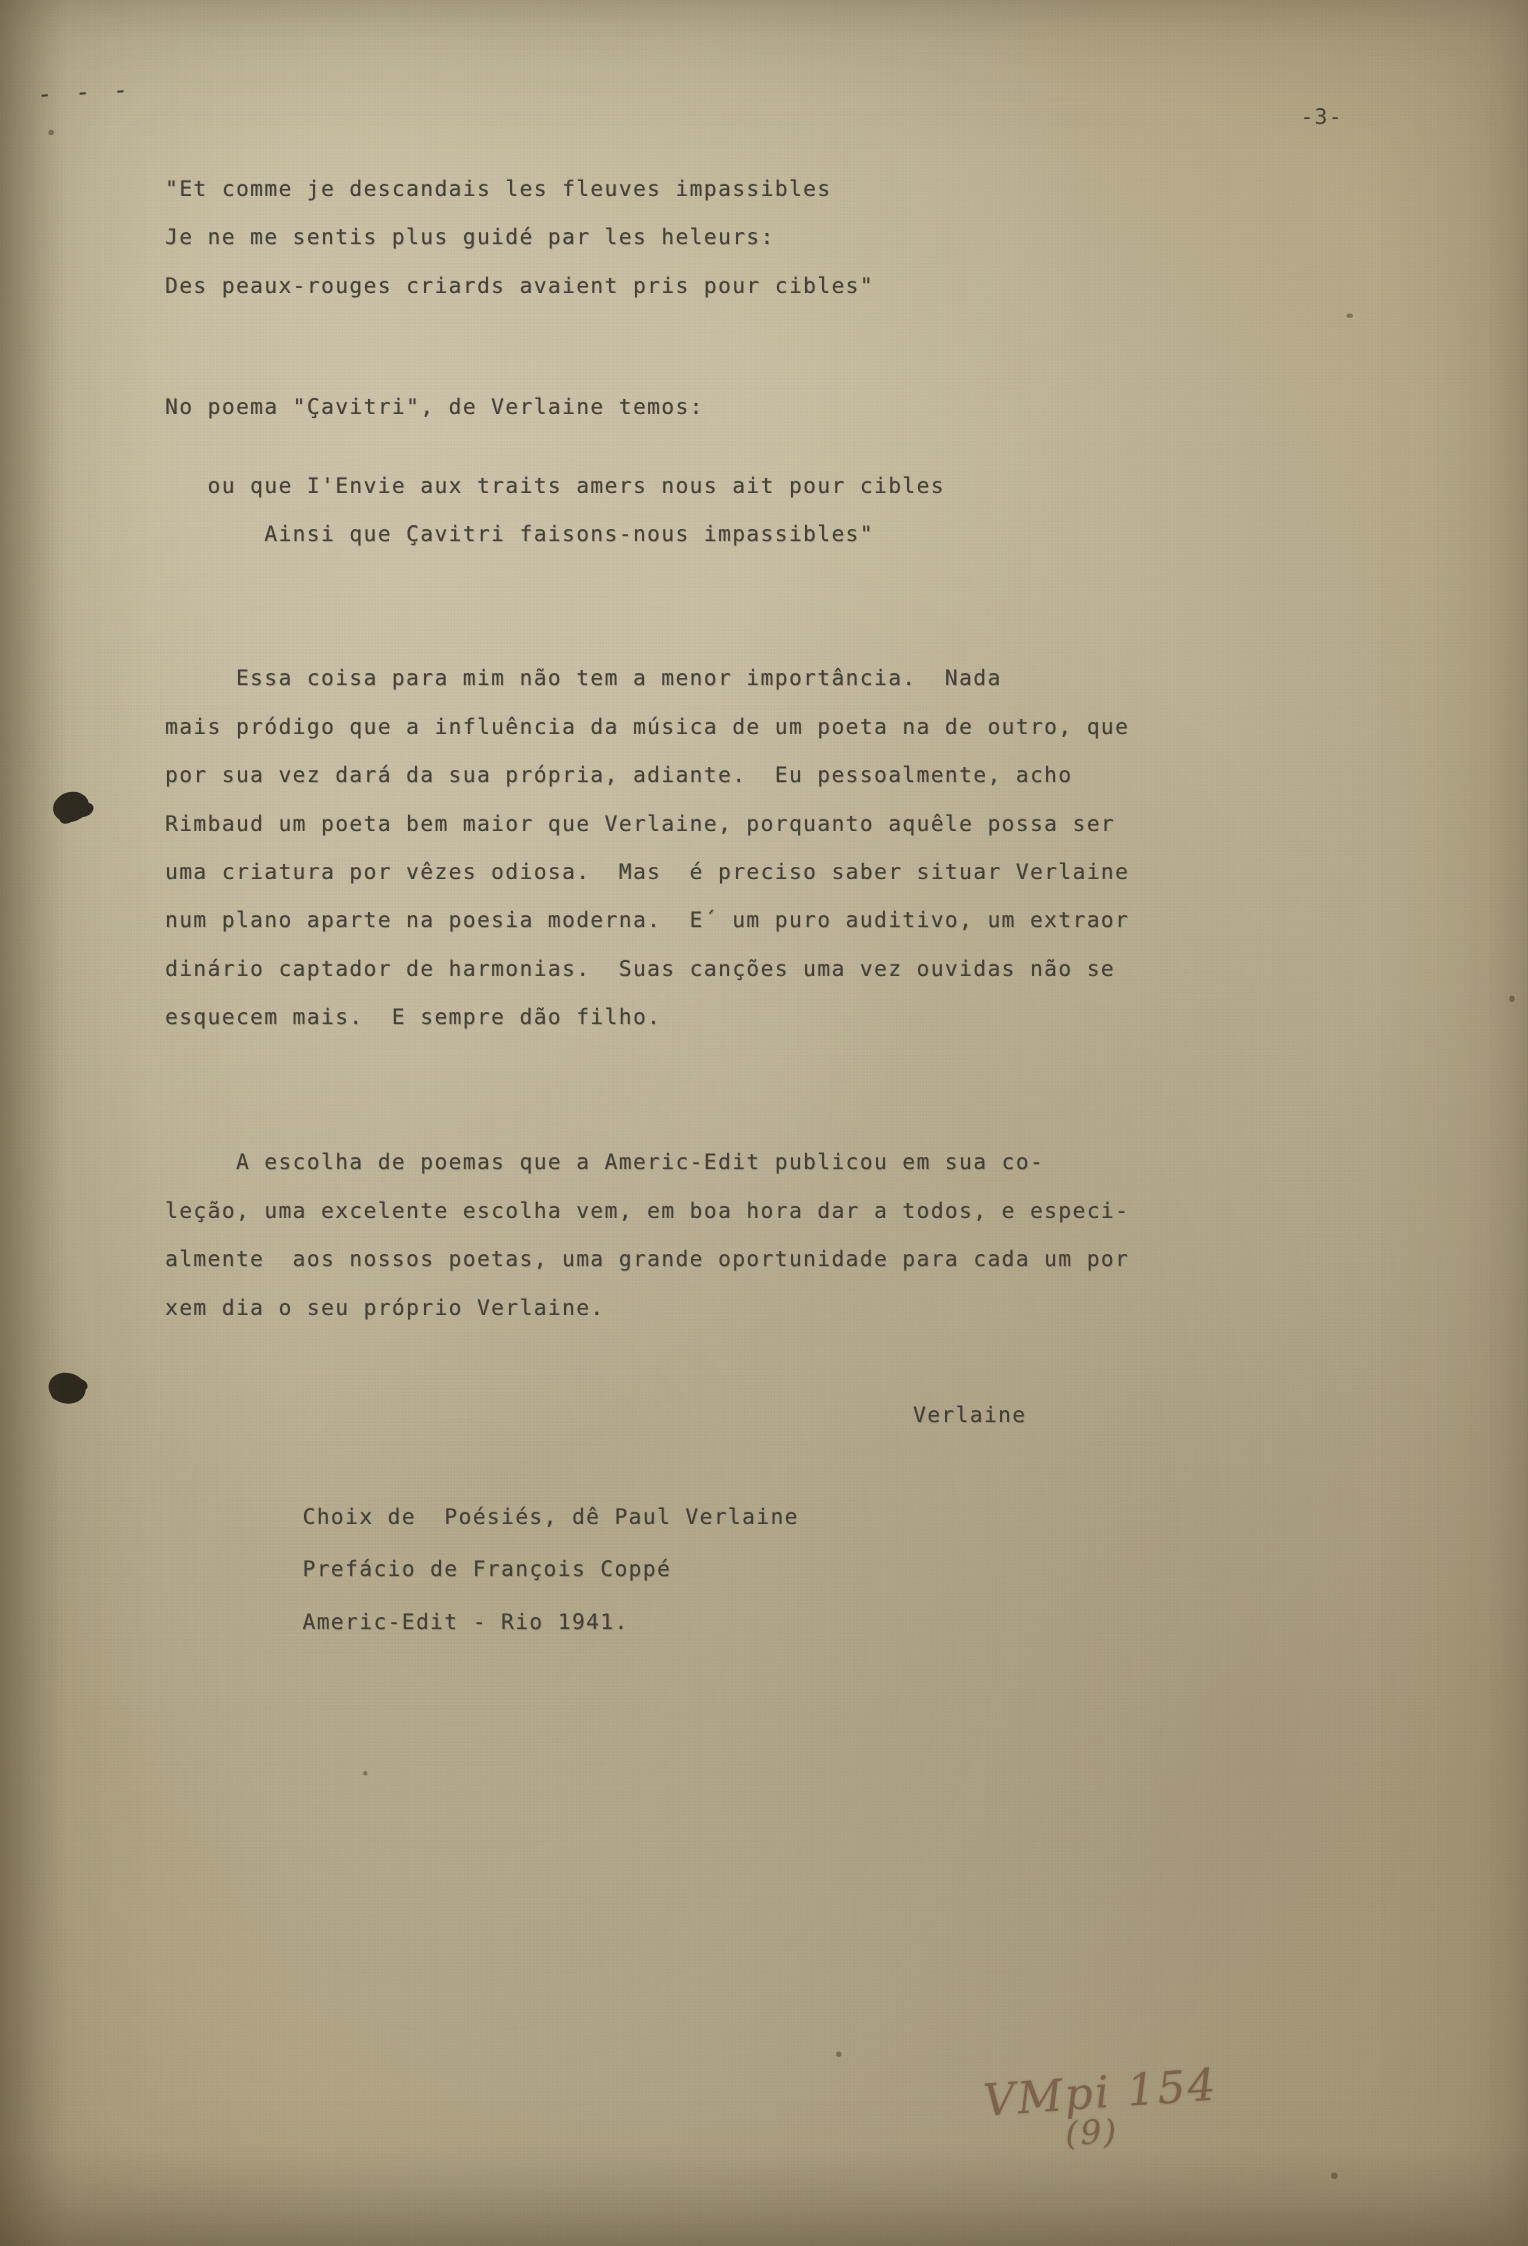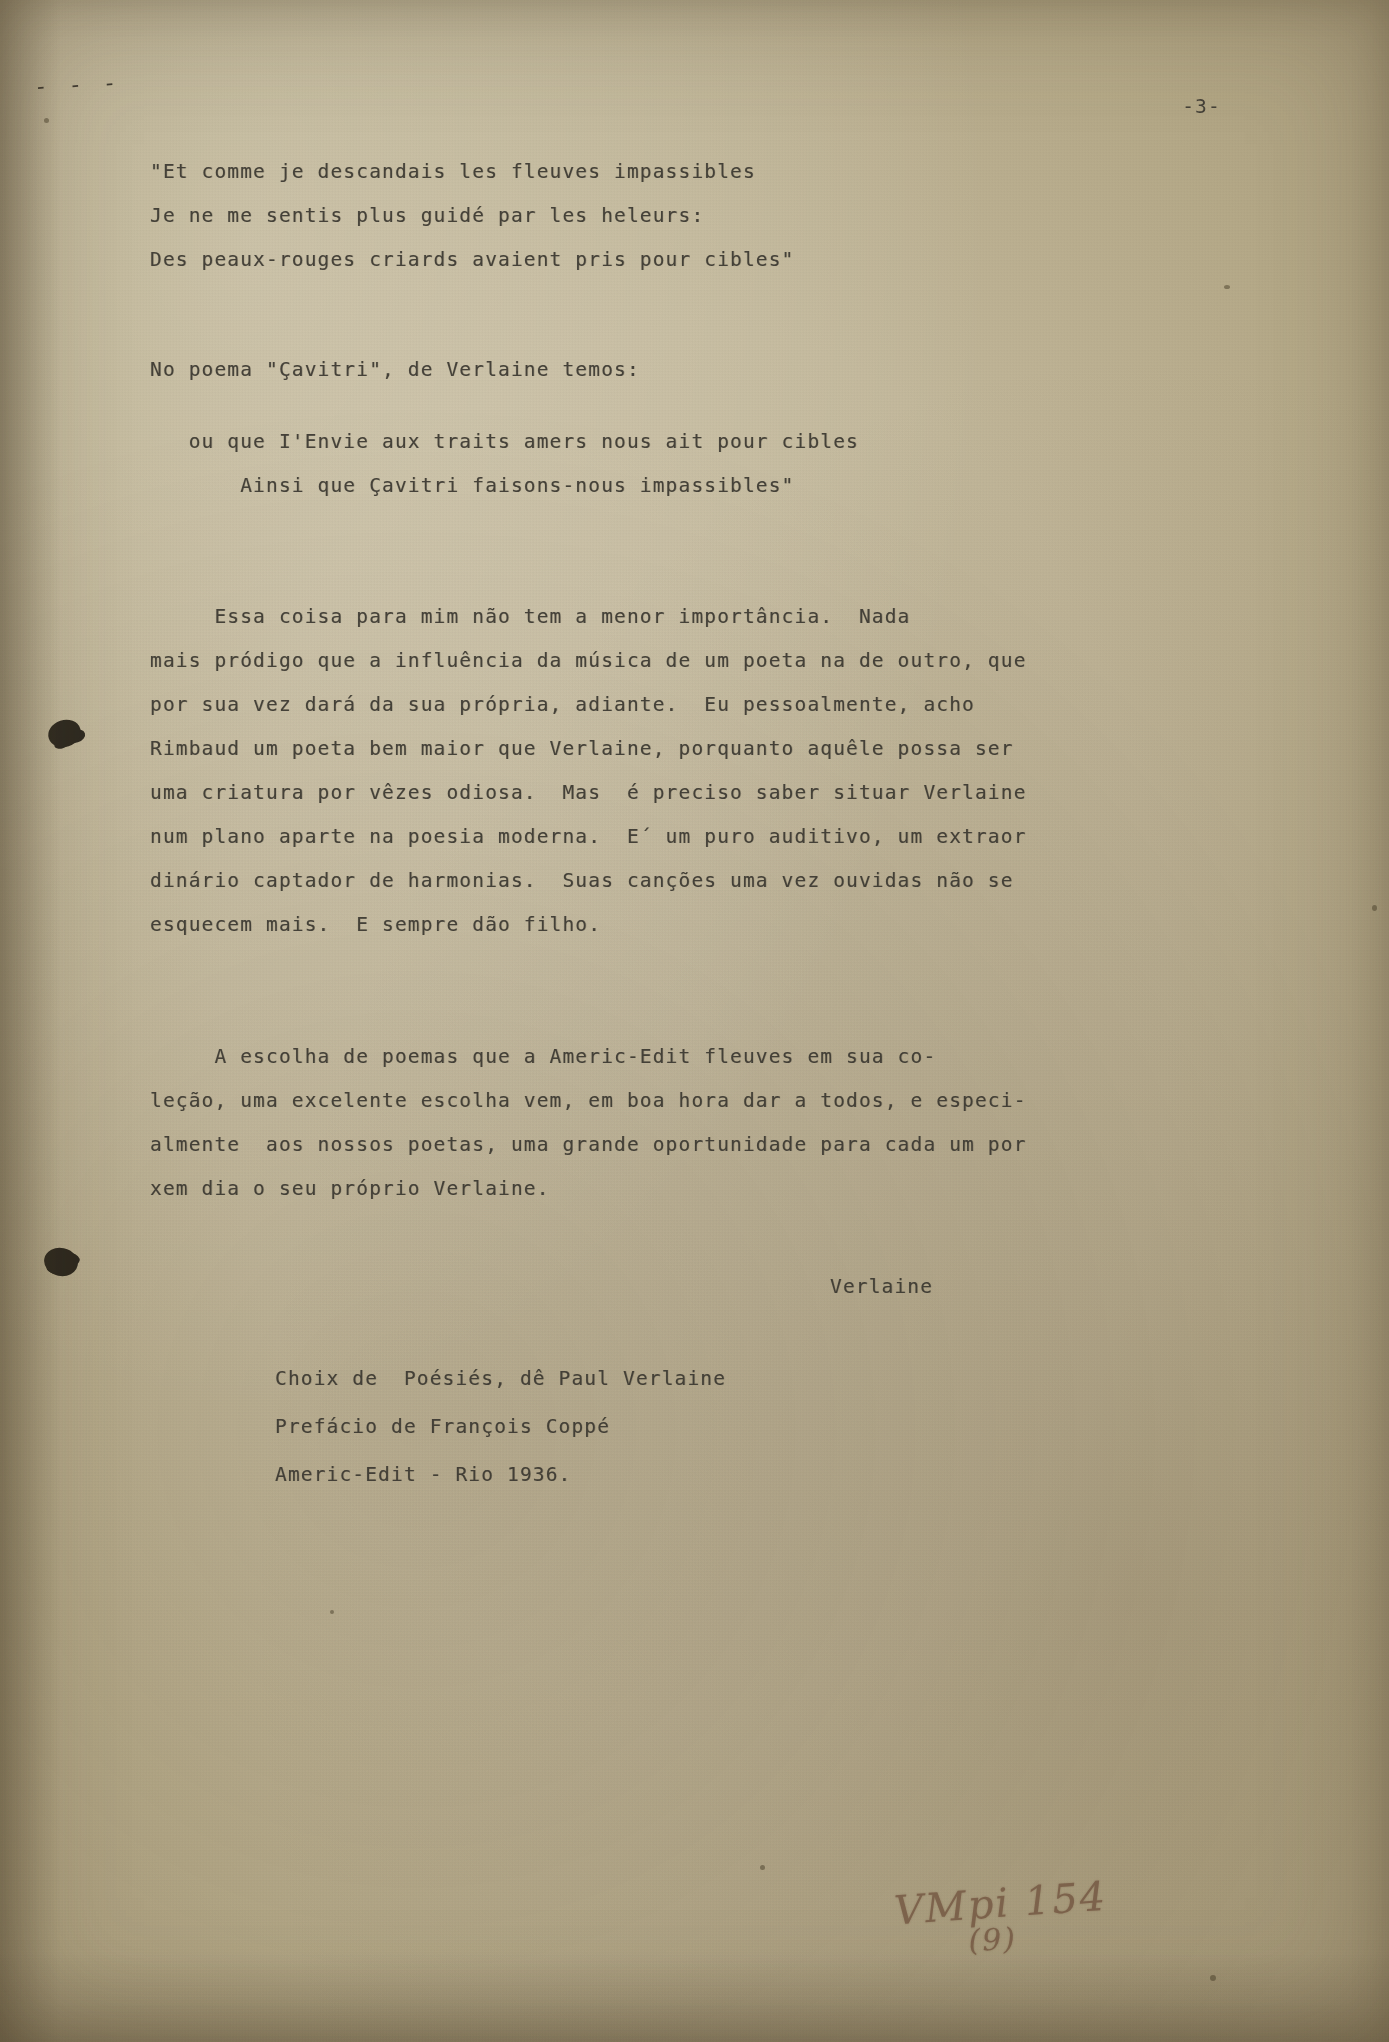--- a/index.html
+++ b/index.html
@@ -152,30 +152,30 @@
 por sua vez dará da sua própria, adiante.  Eu pessoalmente, acho
 Rimbaud um poeta bem maior que Verlaine, porquanto aquêle possa ser
 uma criatura por vêzes odiosa.  Mas  é preciso saber situar Verlaine
 num plano aparte na poesia moderna.  E´ um puro auditivo, um extraor
 dinário captador de harmonias.  Suas canções uma vez ouvidas não se
 esquecem mais.  E sempre dão filho.</div>
 
   <div class="typed" id="quote2">   ou que I'Envie aux traits amers nous ait pour cibles
        Ainsi que Çavitri faisons-nous impassibles"</div>
 
-  <div class="typed" id="body2">     A escolha de poemas que a Americ-Edit fleuves em sua co-
+  <div class="typed" id="body2">     A escolha de poemas que a Americ-Edit publicou em sua co-
 leção, uma excelente escolha vem, em boa hora dar a todos, e especi-
 almente  aos nossos poetas, uma grande oportunidade para cada um por
 xem dia o seu próprio Verlaine.</div>
 
   <div class="typed" id="signature">Verlaine</div>
 
   <div class="typed" id="colophon">Choix de  Poésiés, dê Paul Verlaine
 Prefácio de François Coppé
-Americ-Edit - Rio 1936.</div>
+Americ-Edit - Rio 1941.</div>
 
   <div class="blot b1"></div>
   <div class="blot b2"></div>
 
   <div class="speck" style="left:44px; top:118px; width:5px; height:5px;"></div>
   <div class="speck" style="left:1224px; top:285px; width:6px; height:4px;"></div>
   <div class="speck" style="left:1372px; top:905px; width:5px; height:6px;"></div>
   <div class="speck" style="left:760px; top:1865px; width:5px; height:5px;"></div>
   <div class="speck" style="left:1210px; top:1975px; width:6px; height:6px;"></div>
   <div class="speck" style="left:330px; top:1610px; width:4px; height:4px;"></div>

